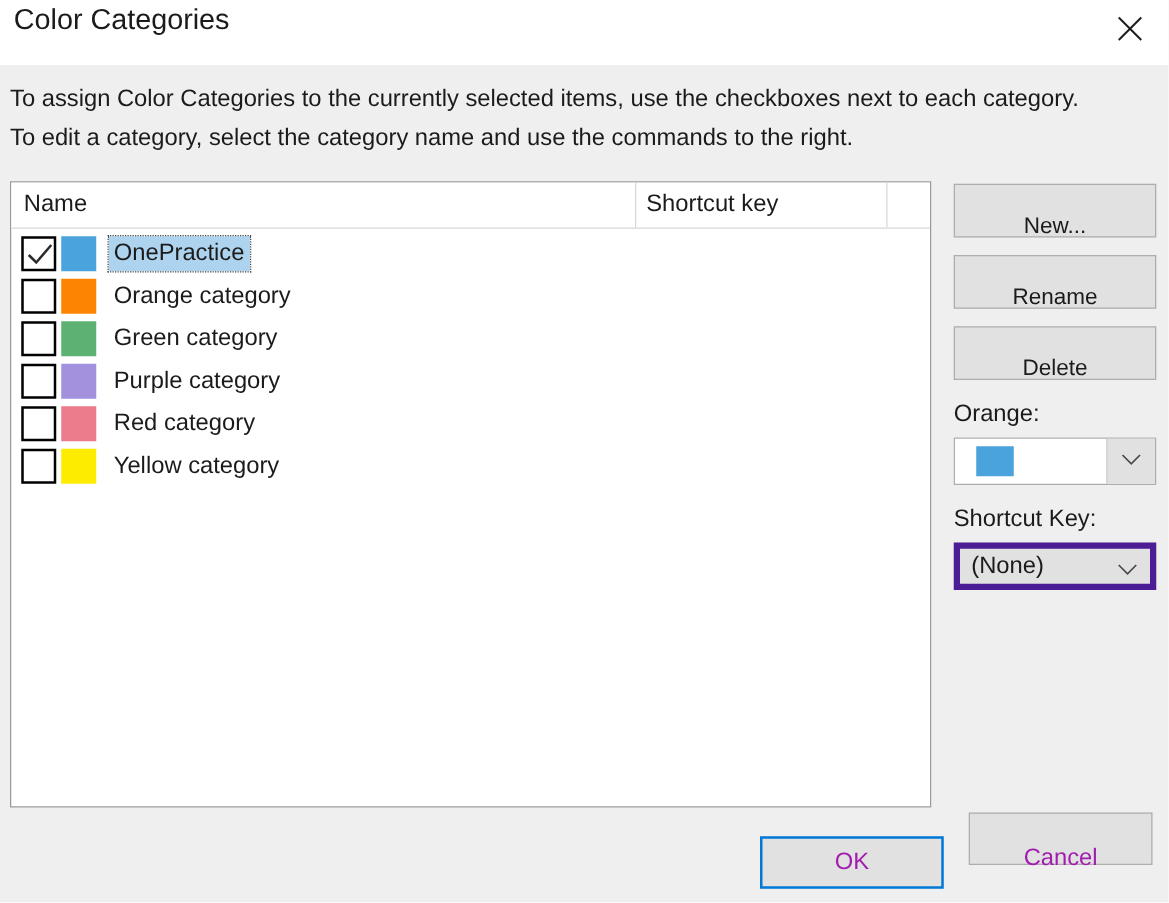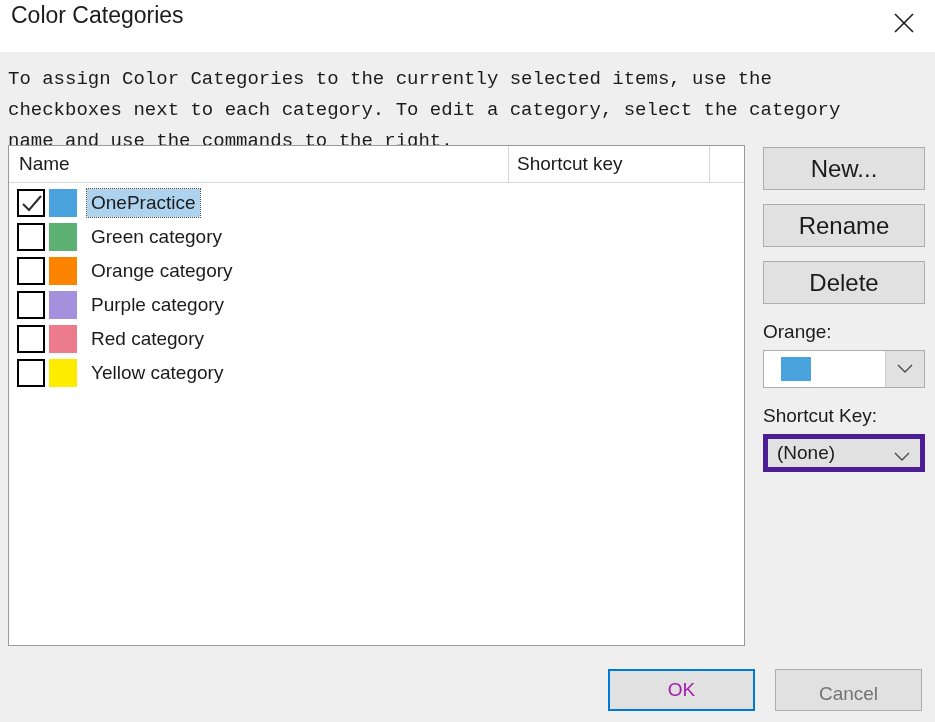--- a/index.html
+++ b/index.html
@@ -59,21 +59,20 @@
 
   
   .instructions {
     position: absolute;
     left: 8px;
     top: 64px;
     width: 880px;
     font-size: 19px;
     line-height: 31px;
     color: #1b1b1b;
-    font-family: Liberation Mono, monospace;
   }
 
   
   .listbox {
     position: absolute;
     left: 8px;
     top: 145px;
     width: 737px;
     height: 501px;
     background: #ffffff;
@@ -169,26 +168,26 @@
     width: 162px;
   }
   .btn {
     display: block;
     width: 162px;
     height: 43px;
     background: #e1e1e1;
     border: 1px solid #adadad;
     box-sizing: border-box;
     font-family: "Liberation Sans", sans-serif;
-    font-size: 24px;
+    font-size: 18px;
     color: #1b1b1b;
     text-align: center;
     line-height: 41px;
     cursor: default;
-    padding: 0;
+    padding: 12px;
   }
   .btn.new    { margin-top: 0px; }
   .btn.rename { margin-top: 14px; }
   .btn.delete { margin-top: 14px; }
 
   .field-label {
     font-size: 19px;
     line-height: 24px;
     color: #1b1b1b;
     margin-top: 16px;
@@ -267,33 +266,33 @@
     font-size: 19px;
     color: #a21caf;
     text-align: center;
     line-height: 38px;
     cursor: default;
     padding: 0;
   }
   .btn-cancel {
     position: absolute;
     left: 775px;
-    top: 669px;
+    top: 650px;
     width: 147px;
     height: 42px;
     background: #e1e1e1;
     border: 1px solid #adadad;
     box-sizing: border-box;
     font-family: "Liberation Sans", sans-serif;
     font-size: 19px;
-    color: #737373;
+    color: #a21caf;
     text-align: center;
     line-height: 40px;
     cursor: default;
-    padding: 4px;
+    padding: 16px;
   }
 </style>
 </head>
 <body>
 
 <div class="dialog">
 
   <div class="titlebar">
     <div class="title-text">Color Categories</div>
     <div class="close-button">
@@ -320,27 +319,27 @@
           <div class="checkbox">
             <svg width="22" height="20" viewBox="0 0 22 20">
               <polyline points="2,10 8,16 20,2" fill="none" stroke="#2b2b2b" stroke-width="2"></polyline>
             </svg>
           </div>
           <div class="swatch" style="background: rgb(74, 163, 220);"></div>
           <div class="row-label">OnePractice</div>
         </div>
         <div class="row">
           <div class="checkbox"></div>
+          <div class="swatch" style="background: rgb(252, 132, 1);"></div>
+          <div class="row-label">Orange category</div>
+        </div>
+        <div class="row">
+          <div class="checkbox"></div>
           <div class="swatch" style="background: rgb(92, 177, 115);"></div>
           <div class="row-label">Green category</div>
-        </div>
-        <div class="row">
-          <div class="checkbox"></div>
-          <div class="swatch" style="background: rgb(252, 132, 1);"></div>
-          <div class="row-label">Orange category</div>
         </div>
         <div class="row">
           <div class="checkbox"></div>
           <div class="swatch" style="background: rgb(163, 145, 222);"></div>
           <div class="row-label">Purple category</div>
         </div>
         <div class="row">
           <div class="checkbox"></div>
           <div class="swatch" style="background: rgb(236, 124, 139);"></div>
           <div class="row-label">Red category</div>

